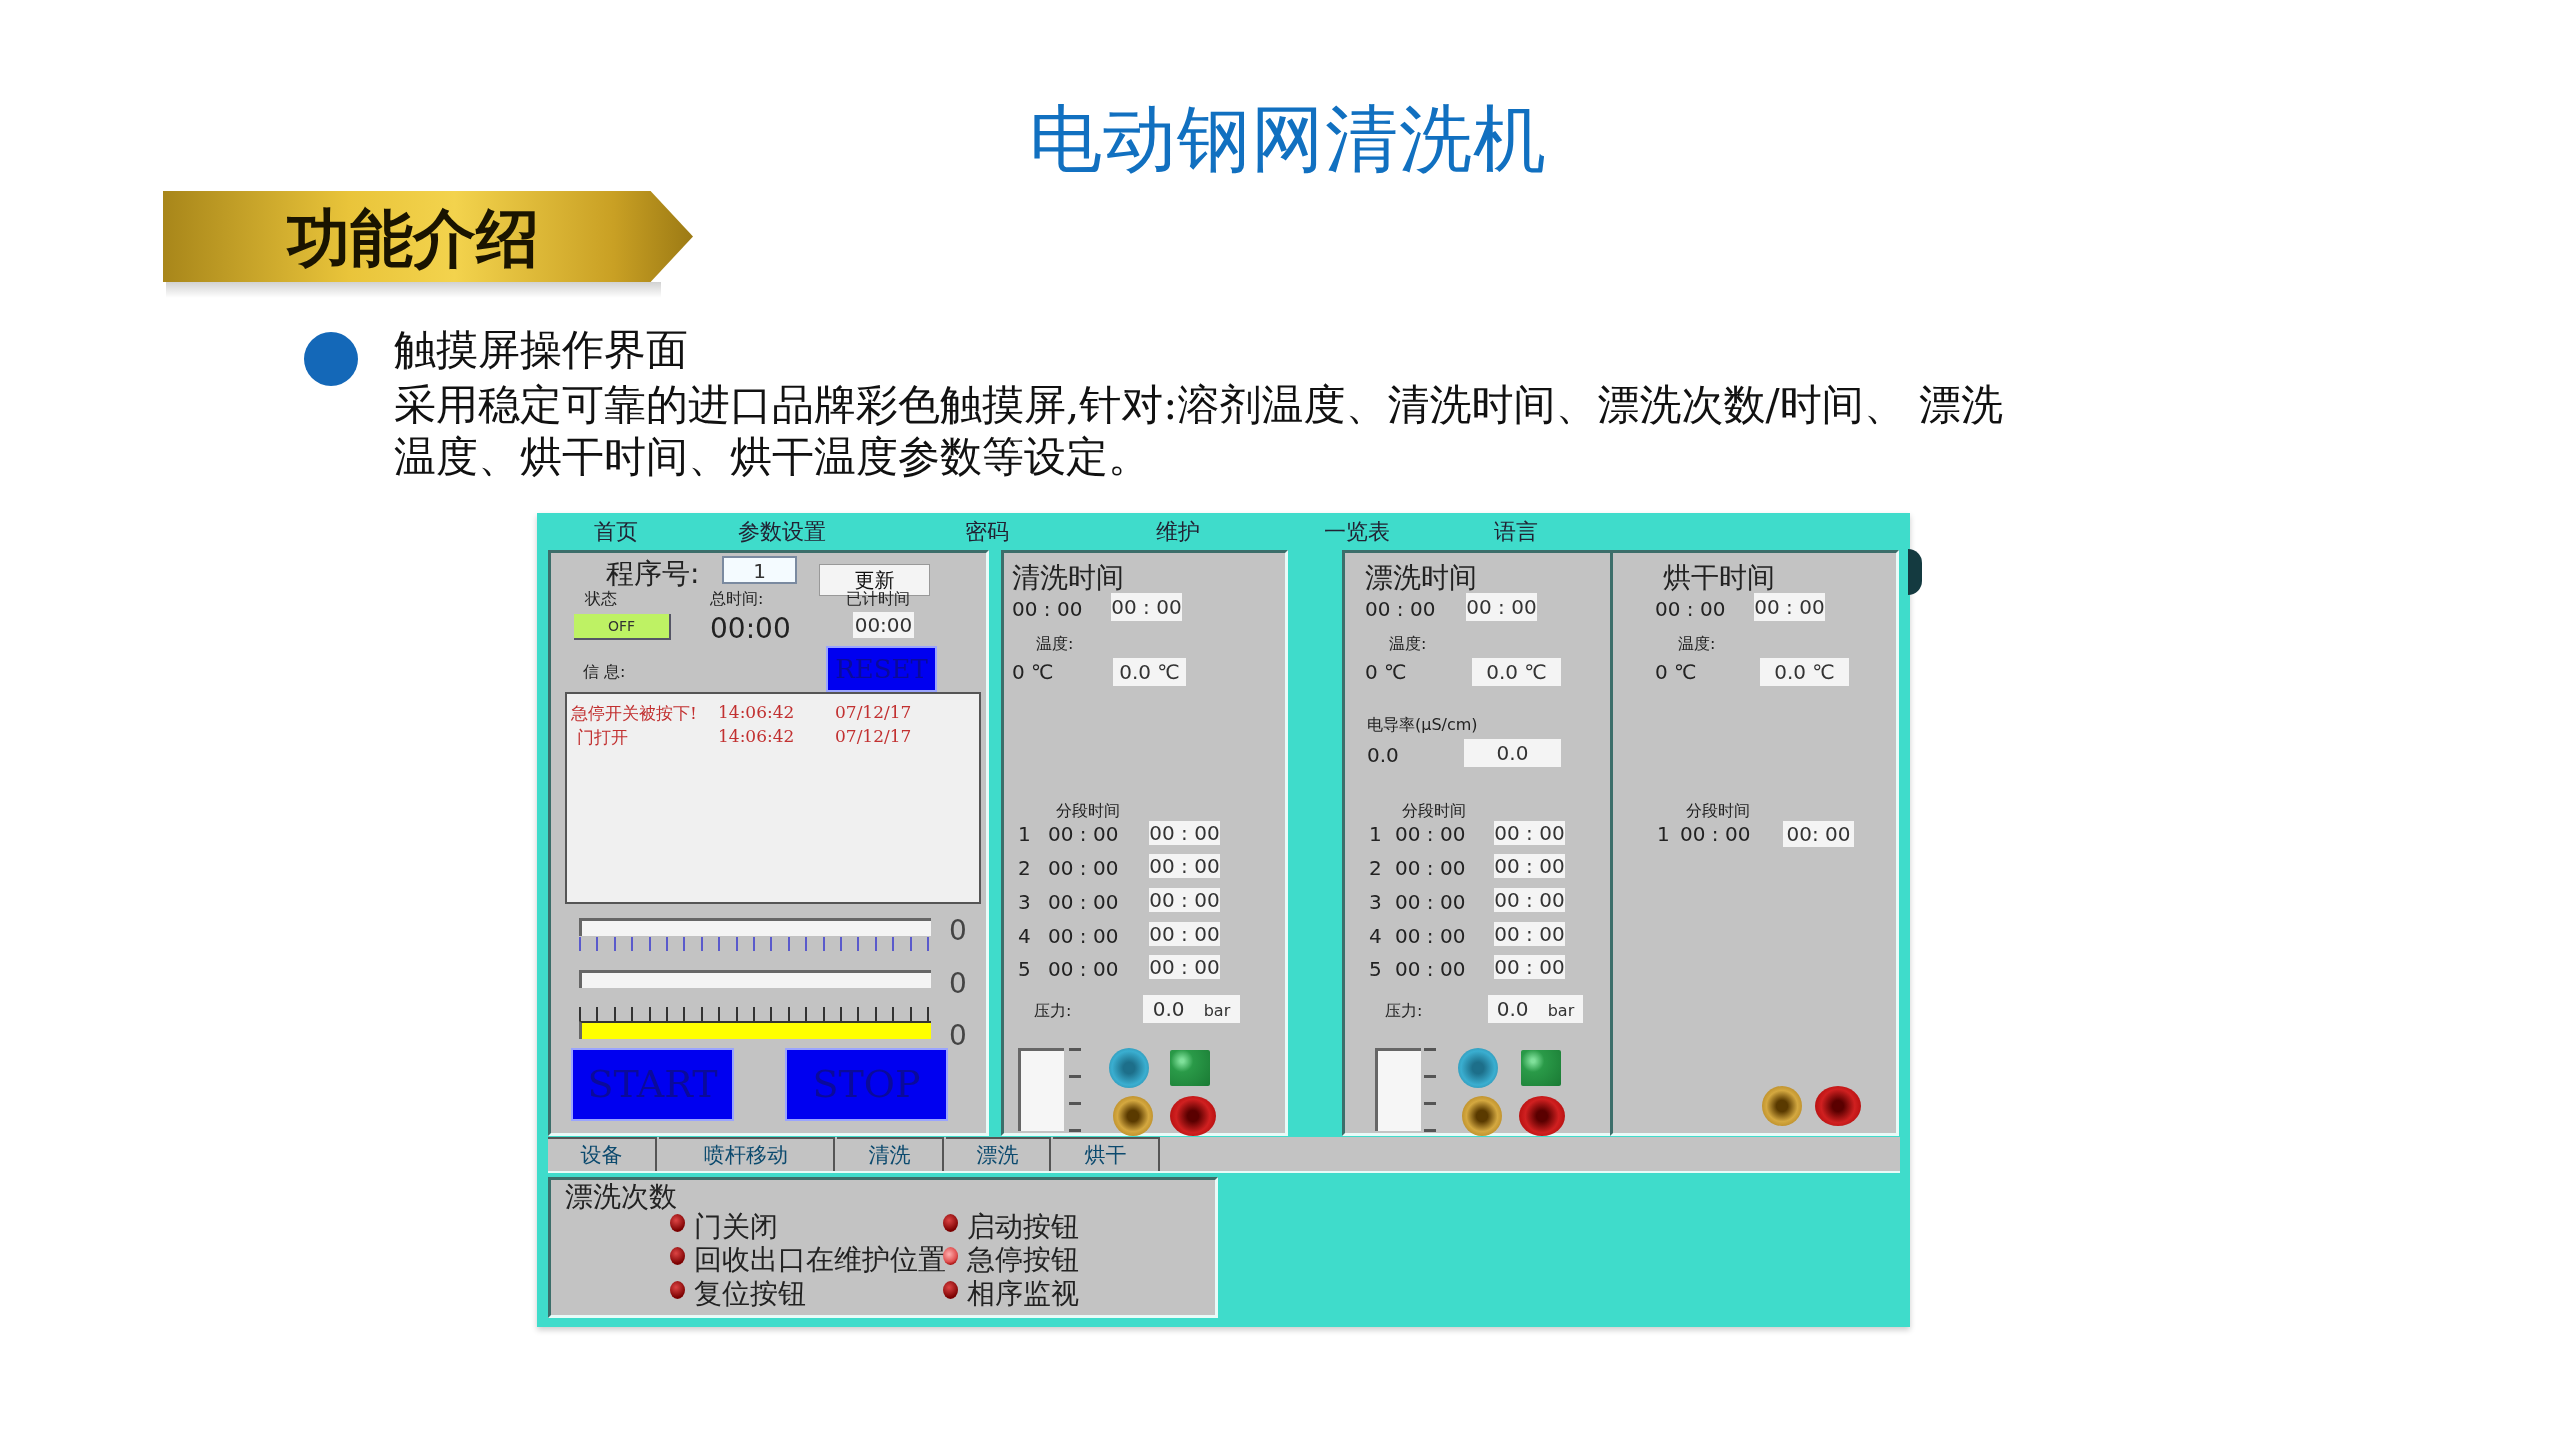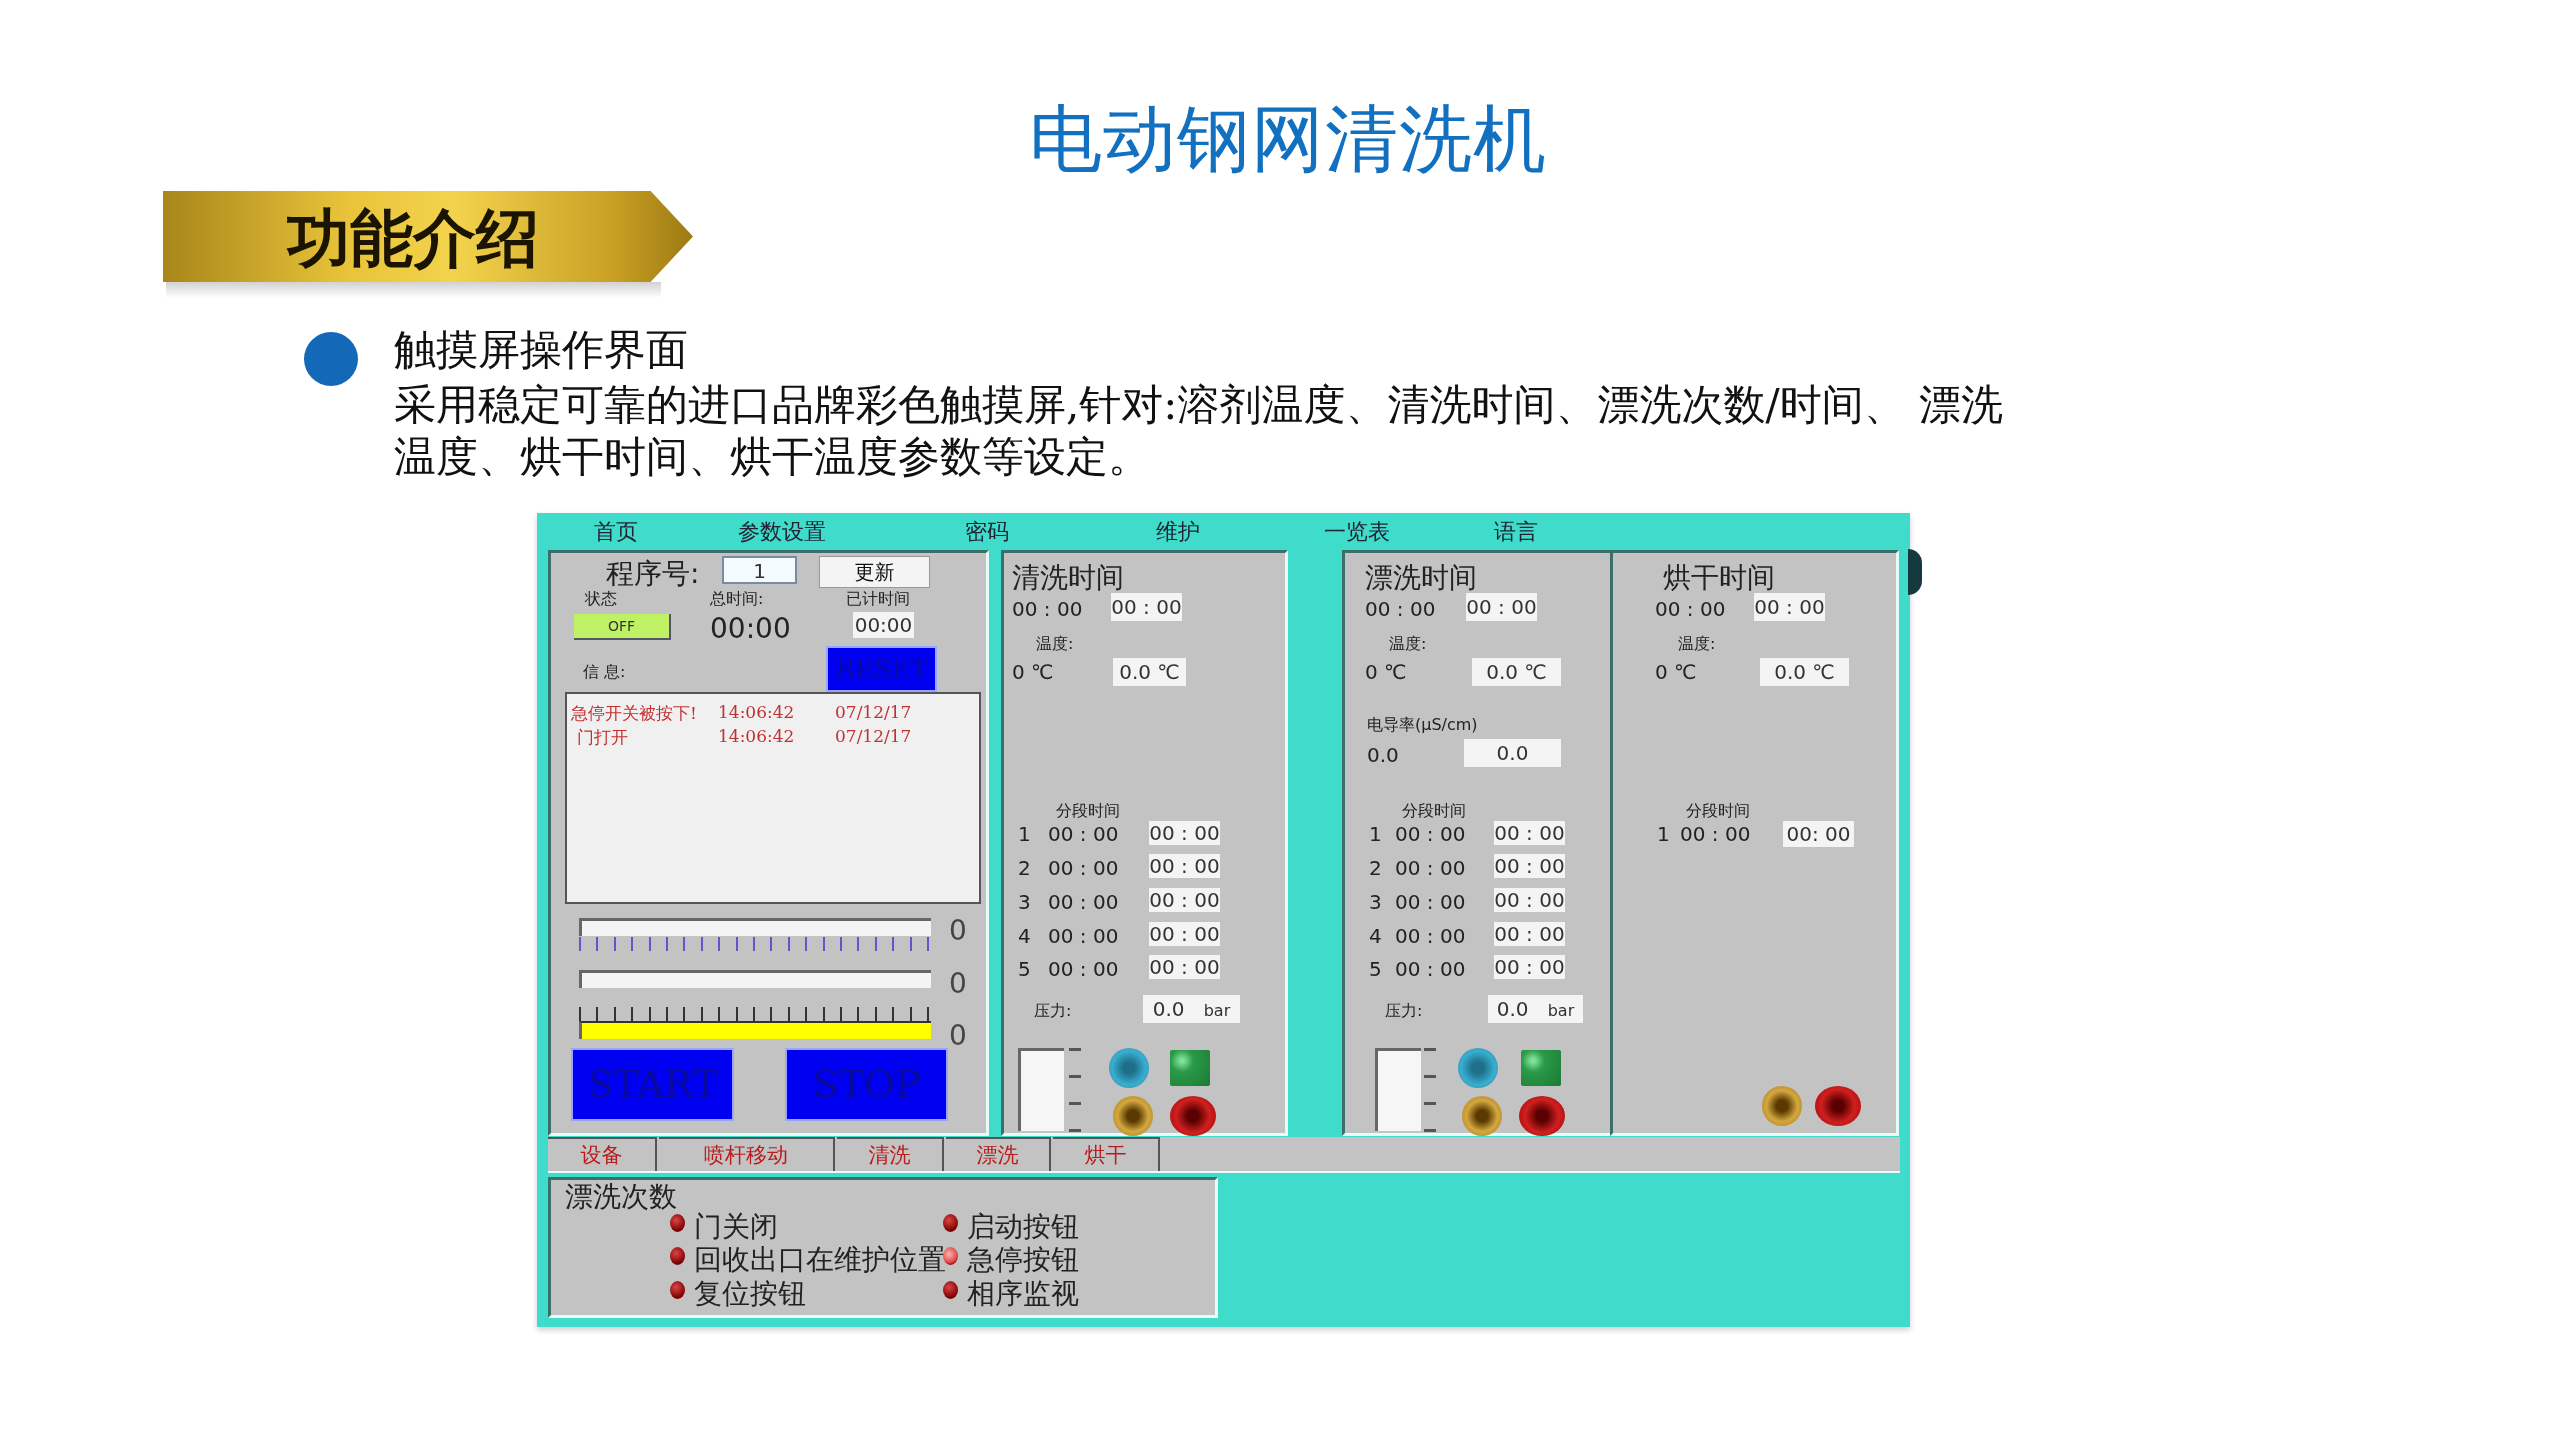--- a/index.html
+++ b/index.html
@@ -23,21 +23,21 @@
 .lbl.sm{font-size:16px}
 .lbl.md{font-size:28px}
 .box{position:absolute;background:#f4f4f4;font-size:20px;color:#333;text-align:center;white-space:nowrap}
 .btn{position:absolute;background:#f4f4f4;border:1px solid #999;font-size:20px;text-align:center}
 .bluebtn{position:absolute;background:#0000f0;color:#0a0a9a;font-family:"DejaVu Serif","Liberation Serif",serif;font-size:38px;text-align:center;box-shadow:0 0 0 2px #9aa4ff}
 .bar{position:absolute;left:28px;width:352px;height:18px;background:#f4f4f4;border-top:3px solid #666;border-left:3px solid #666}
 .ticks{position:absolute;left:28px;width:352px;height:14px;background:repeating-linear-gradient(90deg,#5a5acc 0 2px,transparent 2px 17.4px)}
 .msglist{position:absolute;left:14px;top:139px;width:416px;height:212px;background:#f0f0f0;border:2px solid #555}
 .msg{position:absolute;font-size:17px;color:#c23030;white-space:nowrap;font-family:"DejaVu Serif","Liberation Serif",serif}
 .tabbar{position:absolute;left:11px;top:624px;width:1352px;height:36px;background:#c3c3c3;border-bottom:2px solid #e8fbf8}
-.tab{position:absolute;top:0;height:34px;border-right:2px solid #555;border-top:2px solid #555;font-size:21px;text-align:center;line-height:32px;color:#b91c1c;background:#c3c3c3}
+.tab{position:absolute;top:0;height:34px;border-right:2px solid #555;border-top:2px solid #555;font-size:21px;text-align:center;line-height:32px;color:#0c4a6e;background:#c3c3c3}
 .led{position:absolute;width:15px;height:18px;border-radius:50%;background:radial-gradient(circle at 40% 35%,#d44,#7a0000 70%)}
 .led.on{background:radial-gradient(circle at 40% 40%,#ffb0b0,#e05050 55%,#900 80%)}
 .pump{position:absolute;width:40px;height:40px;border-radius:50%}
 .gauge{position:absolute;width:46px;height:83px;background:#f6f6f6;border-left:3px solid #666;border-top:3px solid #666}
 .gtick{position:absolute;width:12px;height:3px;background:#555}
 </style>
 </head>
 <body>
 
 <div class="abs title">电动钢网清洗机</div>
@@ -54,21 +54,21 @@
   <div class="nav" style="left:201px">参数设置</div>
   <div class="nav" style="left:428px">密码</div>
   <div class="nav" style="left:619px">维护</div>
   <div class="nav" style="left:787px">一览表</div>
   <div class="nav" style="left:957px">语言</div>
   <div style="position:absolute;left:1371px;top:36px;width:14px;height:46px;border-radius:0 30px 30px 0;background:#143a40"></div>
 
   <div class="panel" style="left:11px;top:37px;width:441px;height:586px">
     <div class="lbl md" style="left:55px;top:2px">程序号:</div>
     <div class="box" style="left:171px;top:3px;width:75px;height:28px;line-height:26px;border:2px solid #7a8aa0;background:#f4fbff">1</div>
-    <div class="btn" style="left:268px;top:3px;width:111px;height:32px;line-height:30px">更新</div>
+    <div class="btn" style="left:268px;top:11px;width:111px;height:32px;line-height:30px">更新</div>
     <div class="lbl sm" style="left:34px;top:36px">状态</div>
     <div class="lbl sm" style="left:159px;top:36px">总时间:</div>
     <div class="lbl sm" style="left:295px;top:36px">已计时间</div>
     <div class="box" style="left:23px;top:61px;width:97px;height:26px;line-height:24px;background:#bef264;font-size:14px;border-right:2px solid #556;border-bottom:2px solid #556">OFF</div>
     <div class="lbl md" style="left:159px;top:59px">00:00</div>
     <div class="box" style="left:302px;top:59px;width:61px;height:26px;line-height:26px;font-size:20px">00:00</div>
     <div class="lbl sm" style="left:32px;top:109px">信 息:</div>
     <div class="bluebtn" style="left:277px;top:95px;width:107px;height:42px;line-height:42px;font-size:26px">RESET</div>
 
     <div class="msglist">

